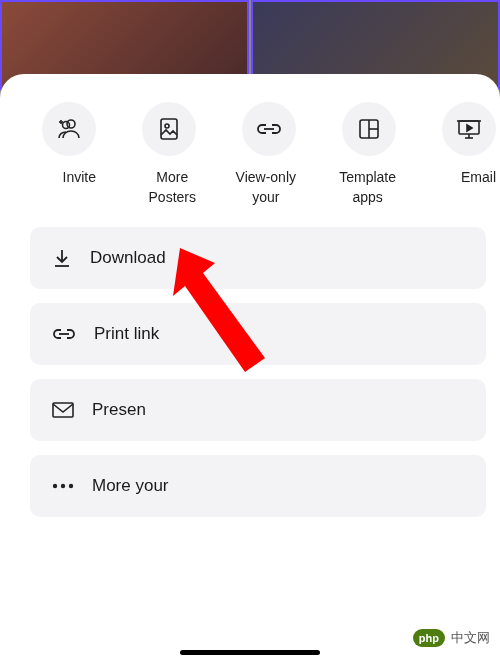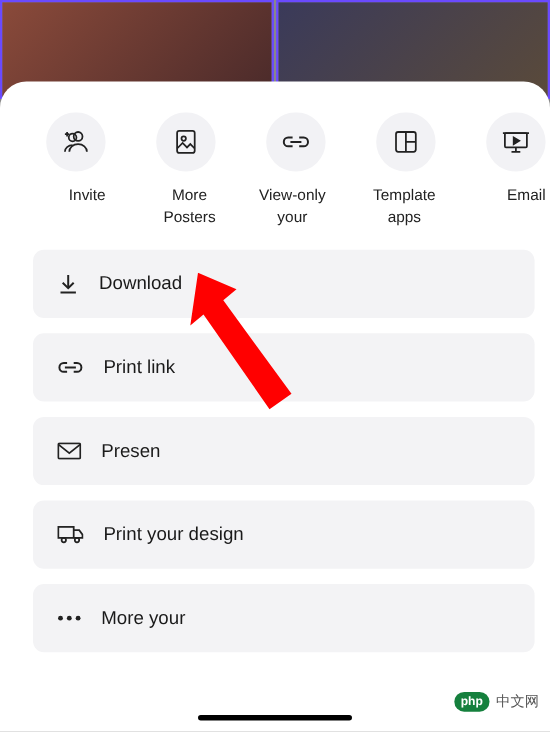--- a/index.html
+++ b/index.html
@@ -116,21 +116,21 @@
       position: absolute;
       bottom: 18px;
       right: 10px;
       display: flex;
       align-items: center;
       gap: 6px;
       font-size: 13px;
       color: #555;
     }
     .php-badge {
-      background: #15803d;
+      background: #4d7c0f;
       color: #fff;
       font-size: 11px;
       font-weight: 700;
       padding: 3px 6px;
       border-radius: 10px;
     }
     svg { display: block; }
   </style>
 </head>
 <body>
@@ -236,31 +236,20 @@
     <div class="list-item">
       <span>
         <svg width="22" height="16" viewBox="0 0 22 16" fill="none" stroke="#222" stroke-width="1.6">
           <rect x="1" y="1" width="20" height="14" rx="1"></rect>
             <path d="M1 2l10 8 10-8"></path>
         </svg>
       </span>
       <span class="list-label">Presen</span>
     </div>
 
-    <div class="list-item">
-      <span>
-        <svg width="24" height="18" viewBox="0 0 24 18" fill="none" stroke="#222" stroke-width="1.6">
-          <rect x="1" y="2" width="14" height="10"></rect>
-            <path d="M15 5h5l3 4v3h-8"></path>
-            <circle cx="6" cy="14" r="2"></circle>
-            <circle cx="18" cy="14" r="2"></circle>
-        </svg>
-      </span>
-      <span class="list-label">Print your design</span>
-    </div>
 
     <div class="list-item">
       <span>
         <svg width="22" height="6" viewBox="0 0 22 6" fill="#222">
           <circle cx="3" cy="3" r="2.2"></circle>
             <circle cx="11" cy="3" r="2.2"></circle>
             <circle cx="19" cy="3" r="2.2"></circle>
         </svg>
       </span>
       <span class="list-label">More your</span>

